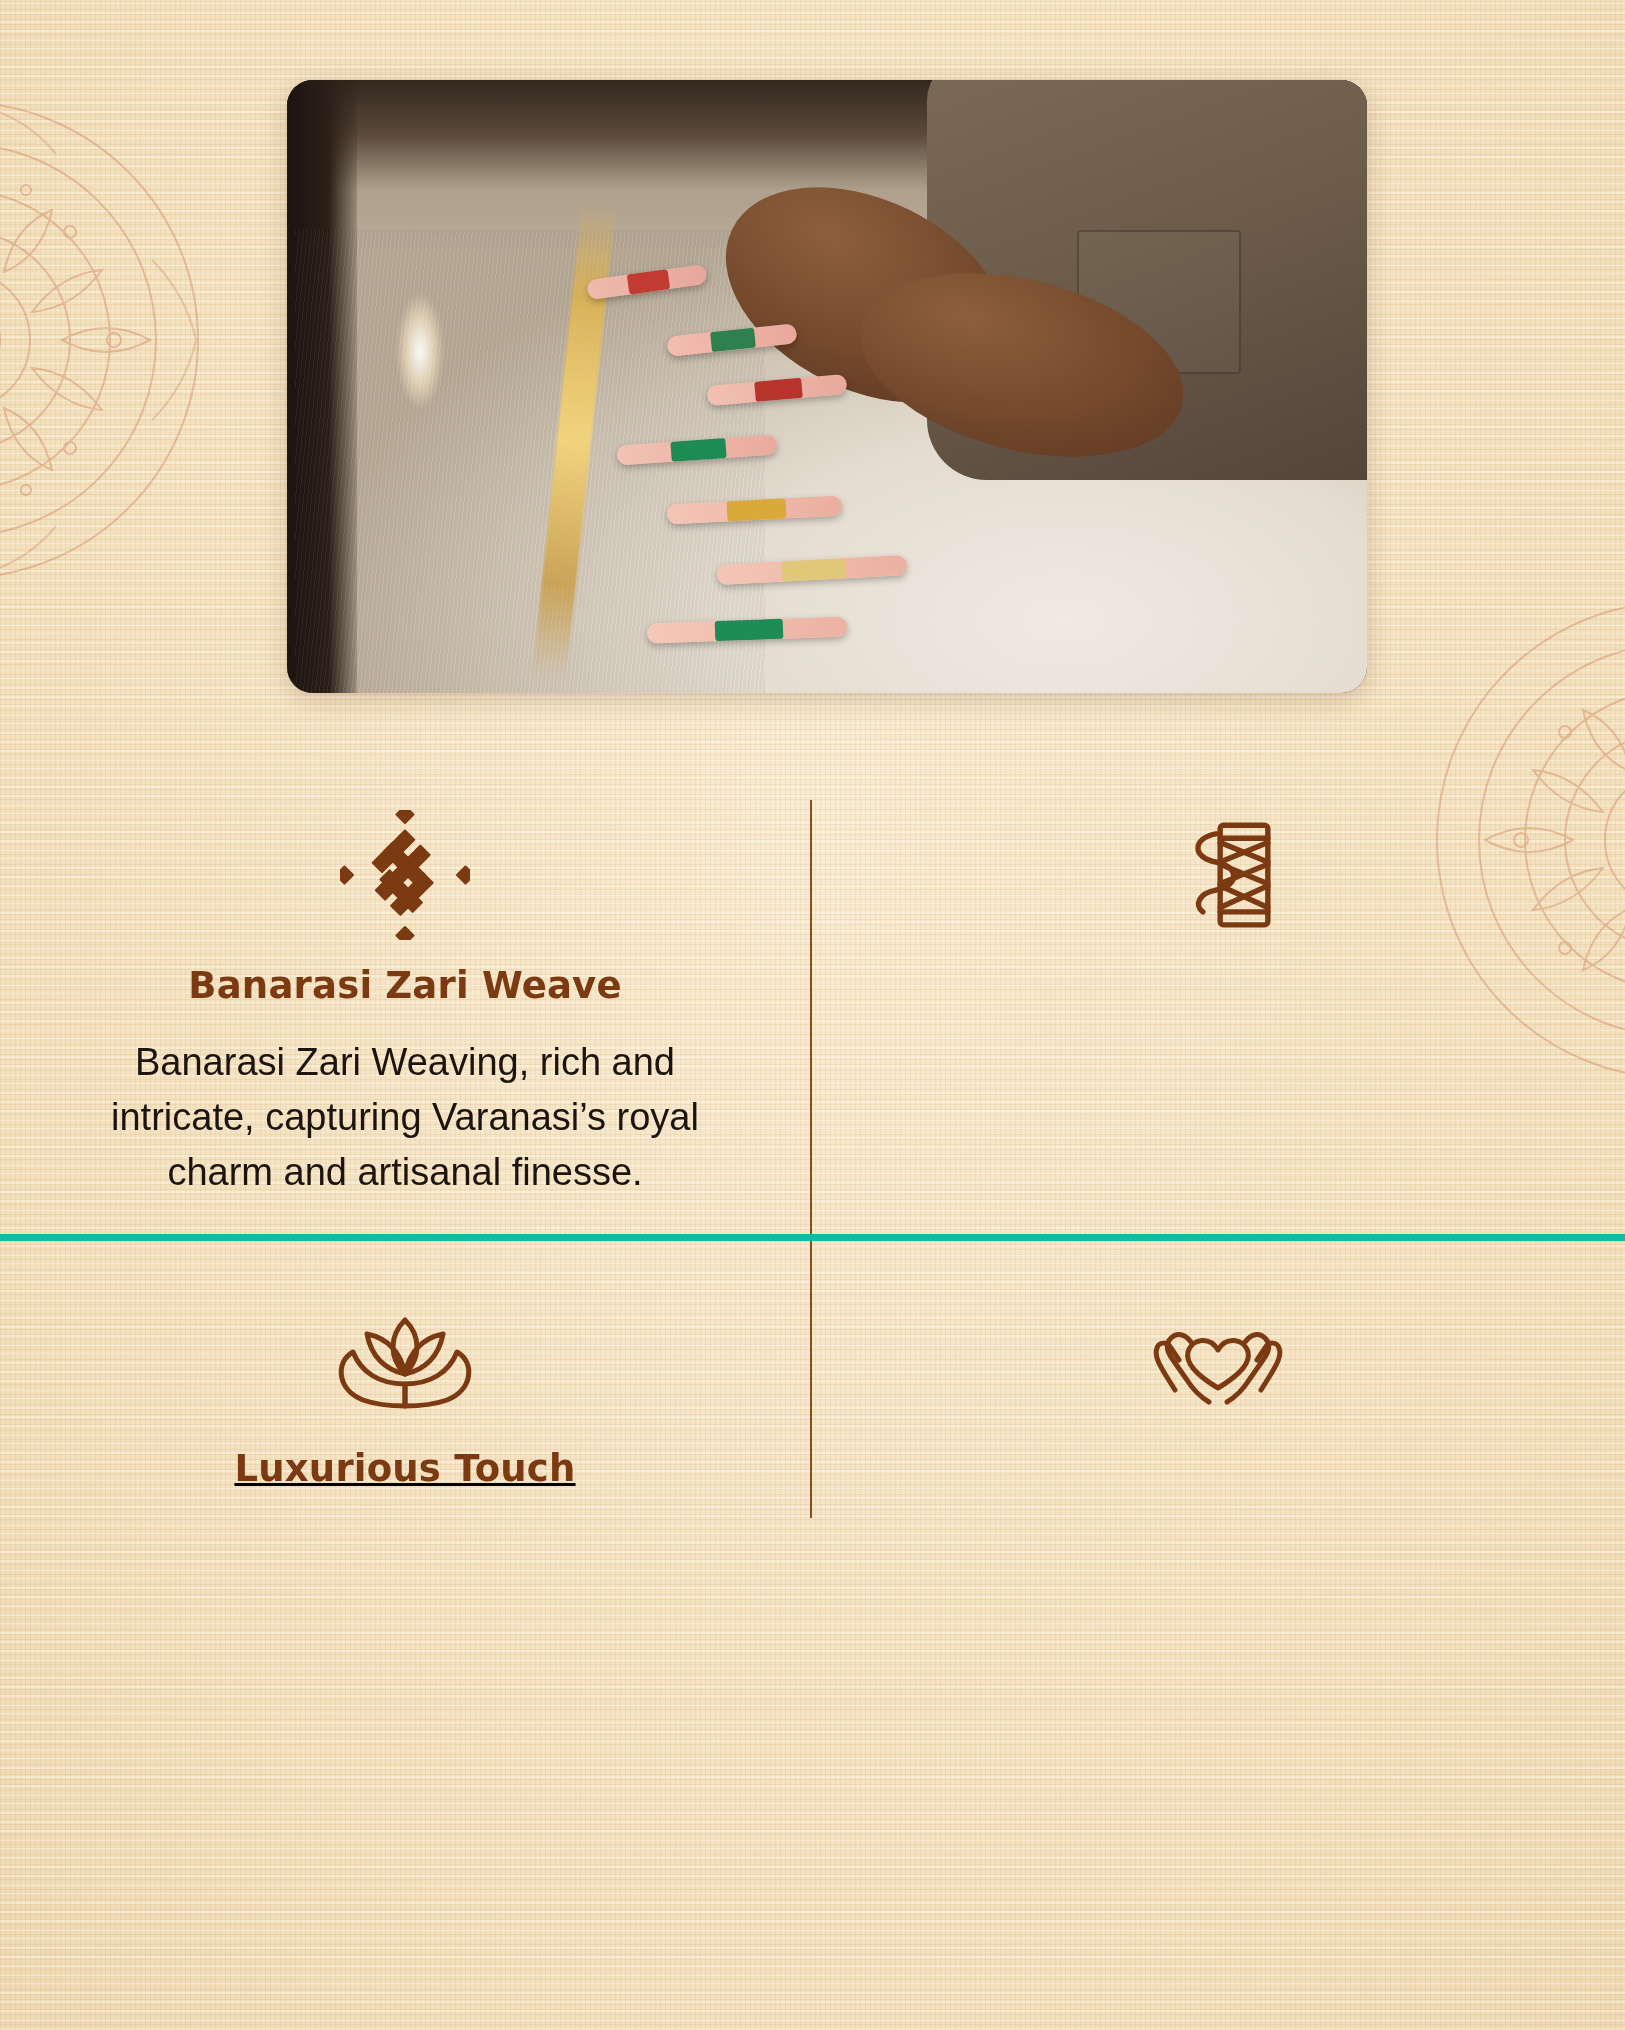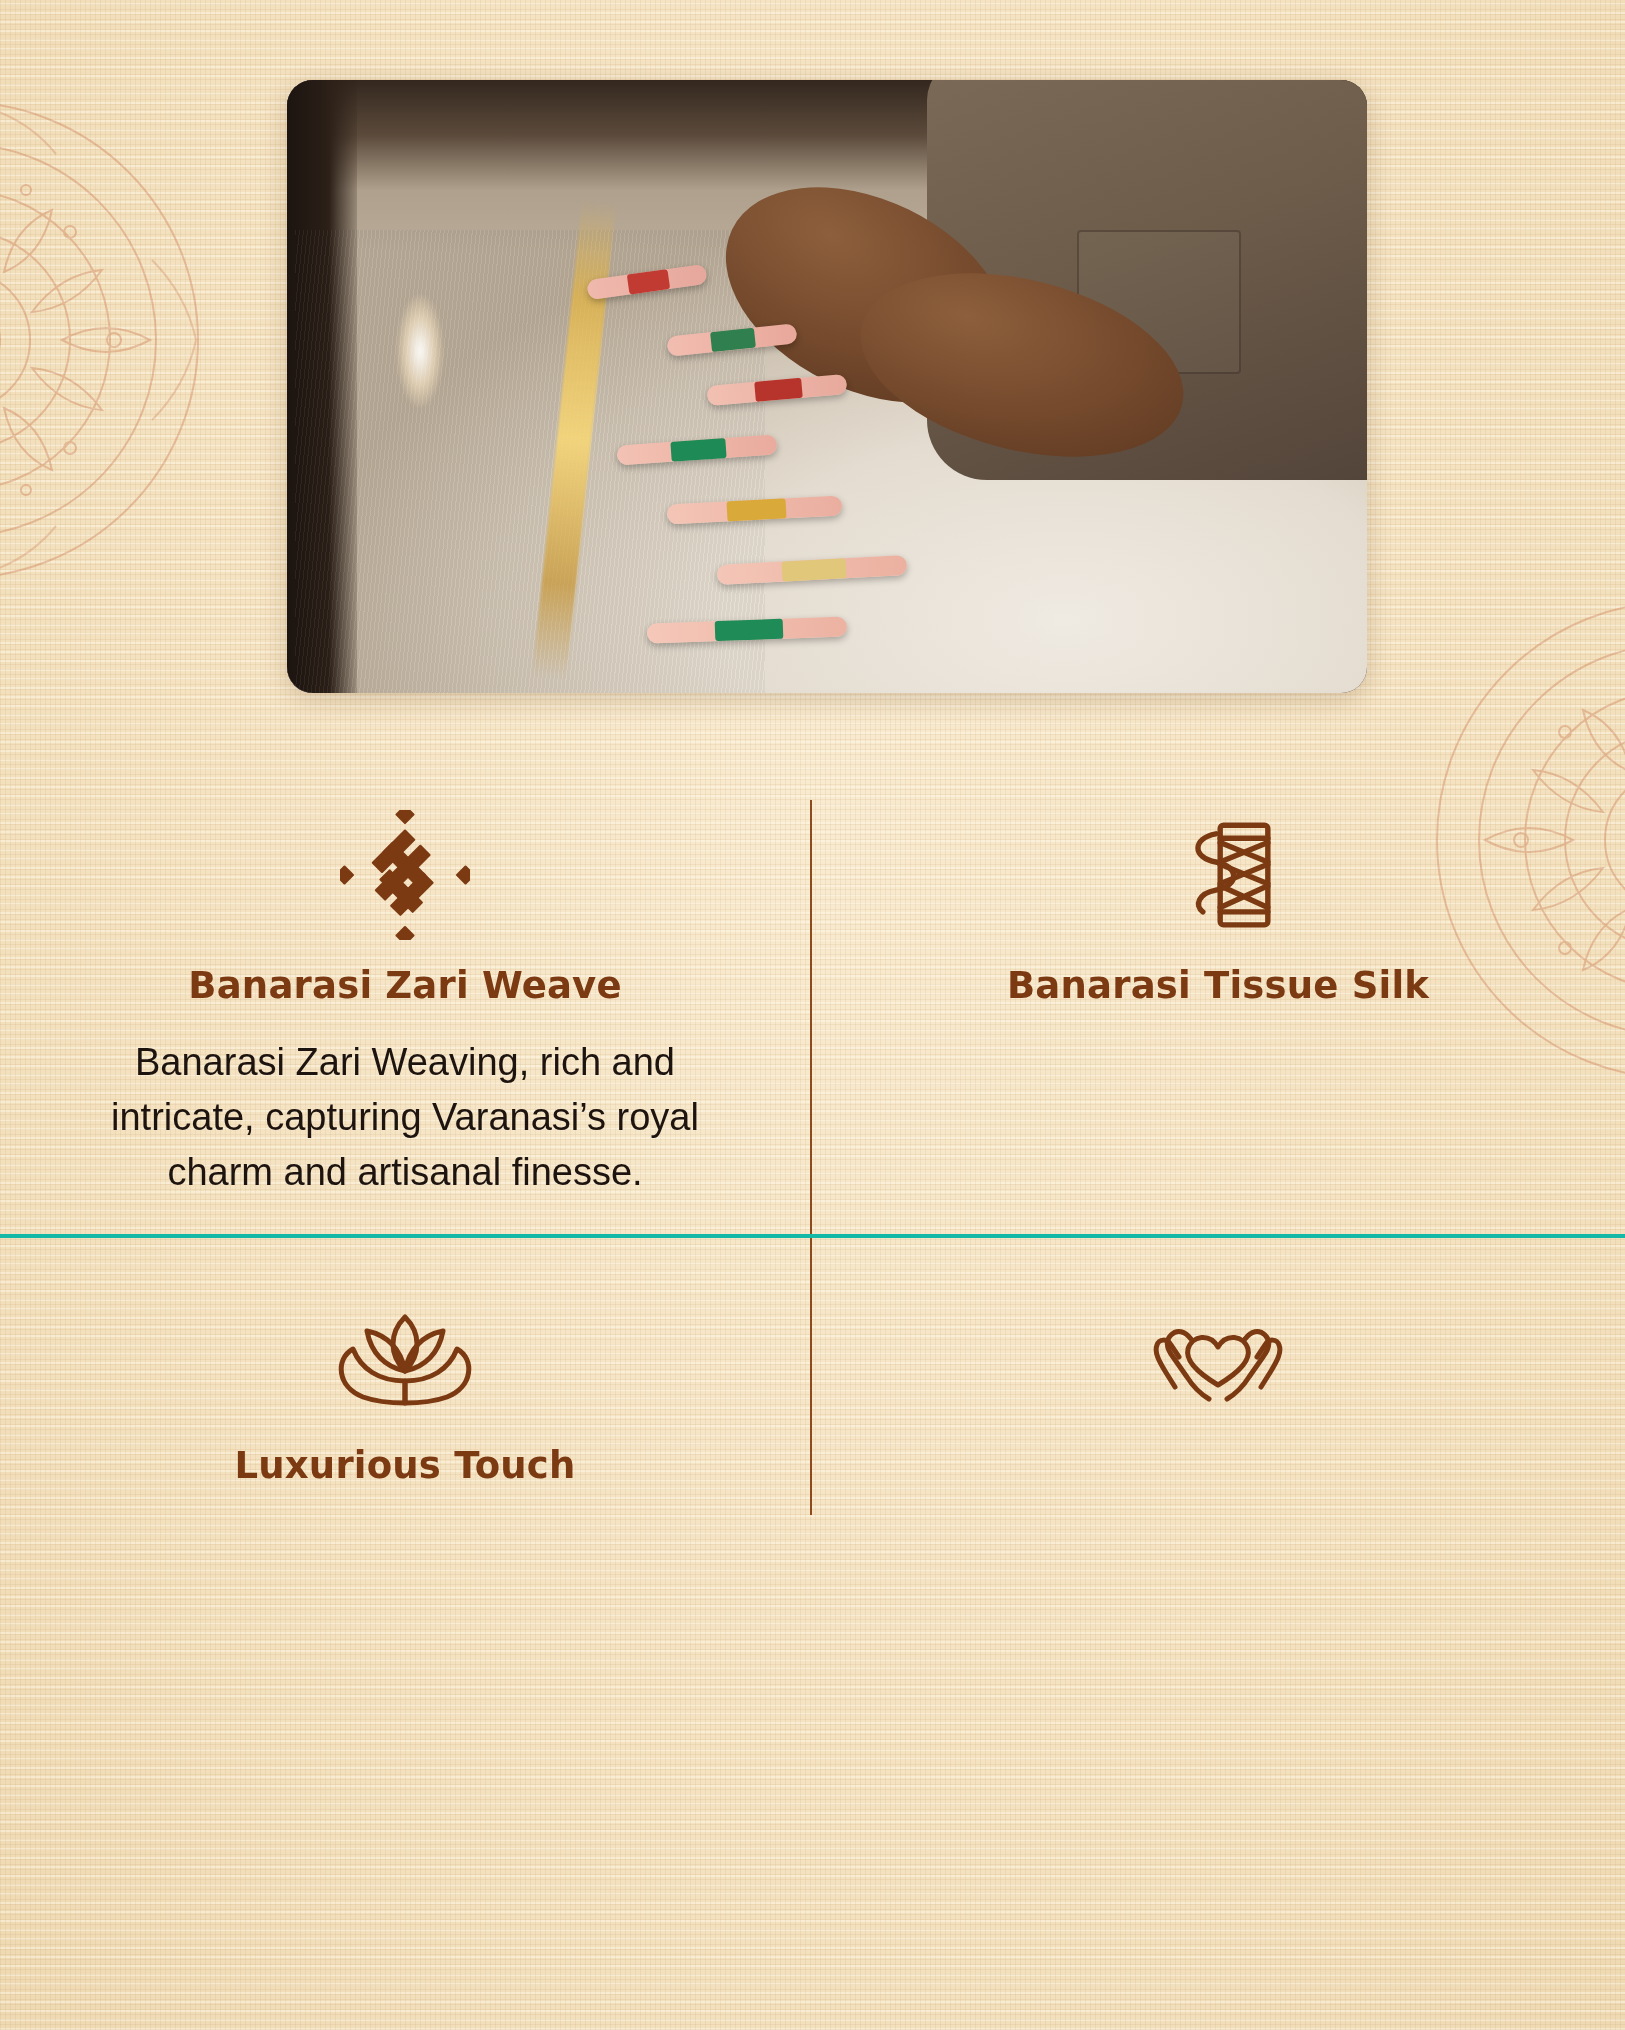--- a/index.html
+++ b/index.html
@@ -150,21 +150,21 @@
     width: 1625px;
   }
   .cell {
     width: 812px;
     box-sizing: border-box;
     padding: 0 96px;
     text-align: center;
   }
   .cell-left { border-right: 2px solid #8d4a1d; }
   .row-top .cell { padding-bottom: 34px; }
-  .row-bottom { border-top: 4px solid #14b8a6; }
+  .row-bottom { border-top: 7px solid #14b8a6; text-decoration: underline; }
   .row-bottom .cell { padding-top: 42px; }
   .row-bottom .cell-left { border-right: 2px solid #8d4a1d; }
 
   .icon-box {
     height: 150px;
     display: flex;
     align-items: center;
     justify-content: center;
   }
   .feature-title {
@@ -314,21 +314,20 @@
         <svg width="130" height="130" viewBox="0 0 120 120">
           <g fill="none" stroke="#7c3a12" stroke-width="5" stroke-linecap="round">
             <rect x="62" y="14" width="44" height="92" rx="3"></rect>
             <line x1="62" y1="26" x2="106" y2="26"></line>
             <line x1="62" y1="94" x2="106" y2="94"></line>
             <path d="M62 30 L106 48 M106 30 L62 48 M62 50 L106 68 M106 50 L62 68 M62 70 L106 90 M106 70 L62 90"></path>
             <path d="M58 22 c-22 4 -22 22 0 26 c22 4 22 22 0 26 c-16 3 -20 14 -12 20"></path>
           </g>
         </svg>
       </div>
-      <div class="feature-title">Banarasi Tissue Silk</div>
     </div>
 
   </div>
 
   <div class="row row-bottom">
 
     <div class="cell cell-left">
       <div class="icon-box">
         <svg width="150" height="130" viewBox="0 0 150 120">
           <g fill="none" stroke="#7c3a12" stroke-width="5" stroke-linejoin="round" stroke-linecap="round">

